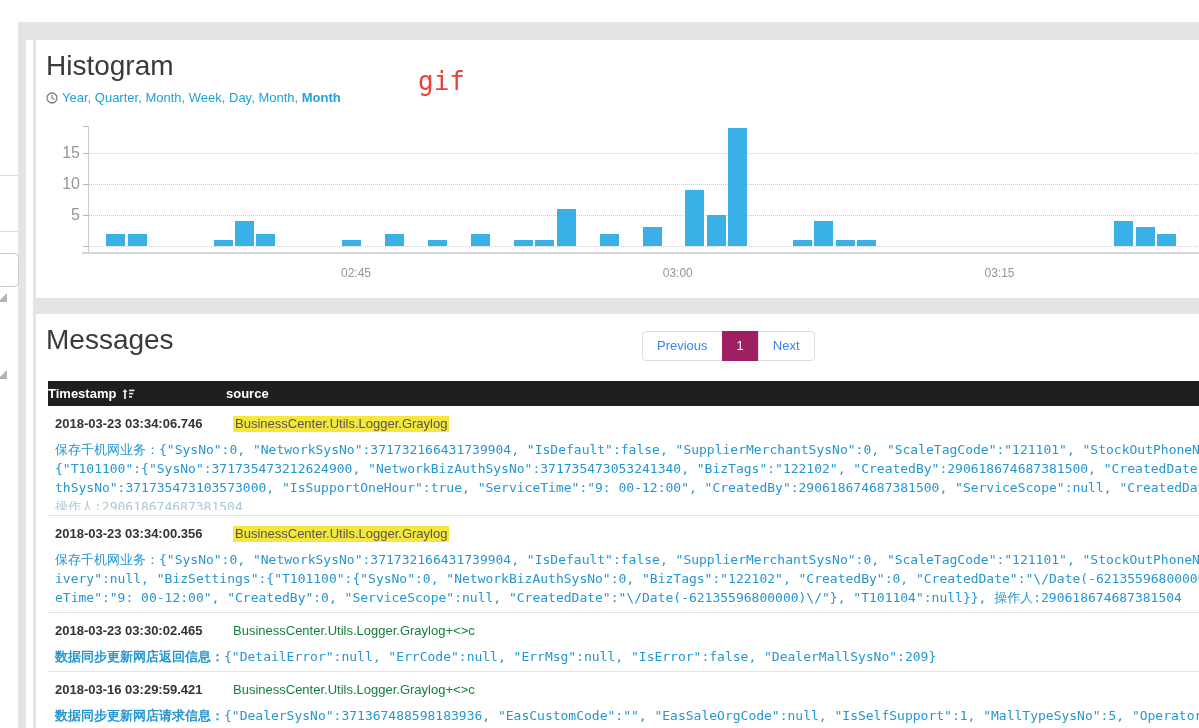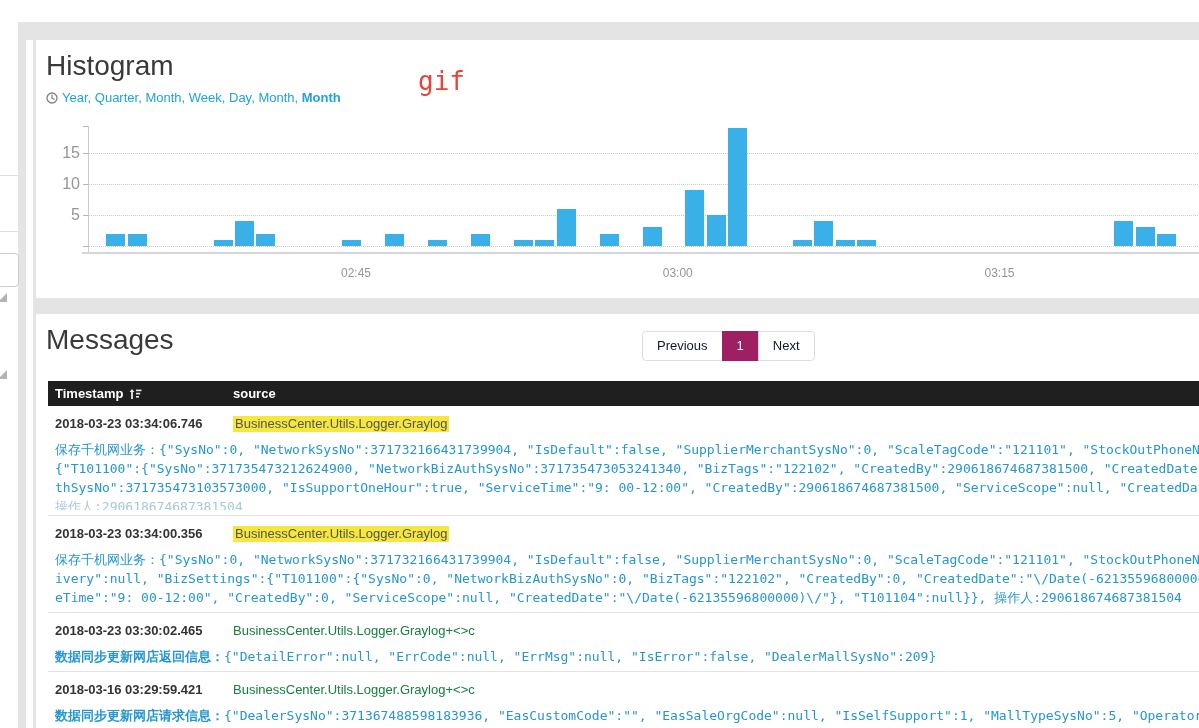--- a/index.html
+++ b/index.html
@@ -33,27 +33,27 @@
   .chart{position:absolute;left:0;top:0;width:1170px;height:258px;}
   .gridline{position:absolute;left:52px;width:1118px;height:0;border-top:1px dotted #ccc;}
   .yaxis{position:absolute;left:52px;top:86px;width:1px;height:128px;background:#ccc;}
   .xaxis{position:absolute;left:46px;top:212px;width:1124px;height:2px;background:#d6d6d6;}
   .ynub{position:absolute;left:47px;width:5px;height:1px;background:#b5b5b5;}
   .ylab{position:absolute;left:8px;width:36px;text-align:right;font-size:16px;color:#969696;line-height:16px;}
   .xlab{position:absolute;top:226px;width:60px;text-align:right;font-size:12px;color:#969696;}
   .bar{position:absolute;width:19px;background:var(--bar);}
   
   .pagination{position:absolute;left:606px;top:17px;display:inline-flex;font-size:13px;}
-  .page-btn{display:inline-block;padding:0 14px;height:28px;line-height:28px;border:1px solid #ddd;background:#fff;color:#0f172a;margin-left:-1px;cursor:pointer;}
+  .page-btn{display:inline-block;padding:0 14px;height:28px;line-height:28px;border:1px solid #ddd;background:#fff;color:#3b82f6;margin-left:-1px;cursor:pointer;}
   .page-btn.first{border-radius:4px 0 0 4px;margin-left:0;}
   .page-btn.last{border-radius:0 4px 4px 0;}
   .page-btn.current{background:var(--active-page);border-color:var(--active-page);color:#fff;}
   
   .table-header{position:absolute;left:12px;top:67px;width:1158px;height:25px;background:#1f1f1f;color:#fff;font-size:13px;display:flex;align-items:center;}
-  .col-ts{width:178px;padding-left:7px;font-weight:600;display:flex;align-items:center;gap:6px;}
+  .col-ts{width:178px;font-weight:600;display:flex;align-items:center;gap:6px;}
   .col-src{font-weight:600;}
   .rows{position:absolute;left:12px;top:92px;width:1158px;}
   .msg-row{border-bottom:1px solid #e3e3e3;padding:10px 0 5px 7px;}
   .msg-head{display:flex;font-size:13px;line-height:16px;}
   .ts{width:178px;font-weight:bold;color:#333;flex:none;}
   .src{color:#15803d;}
   .src.hl{background:var(--highlight);color:#555;padding:0 2px;}
   .msg-line{font-family:"DejaVu Sans Mono", monospace;font-size:13px;line-height:19px;color:var(--msg);white-space:nowrap;overflow:visible;}
   .msg-line.first{margin-top:8px;}
   .msg-line.faded{color:var(--faded);height:13px;overflow:hidden;}

